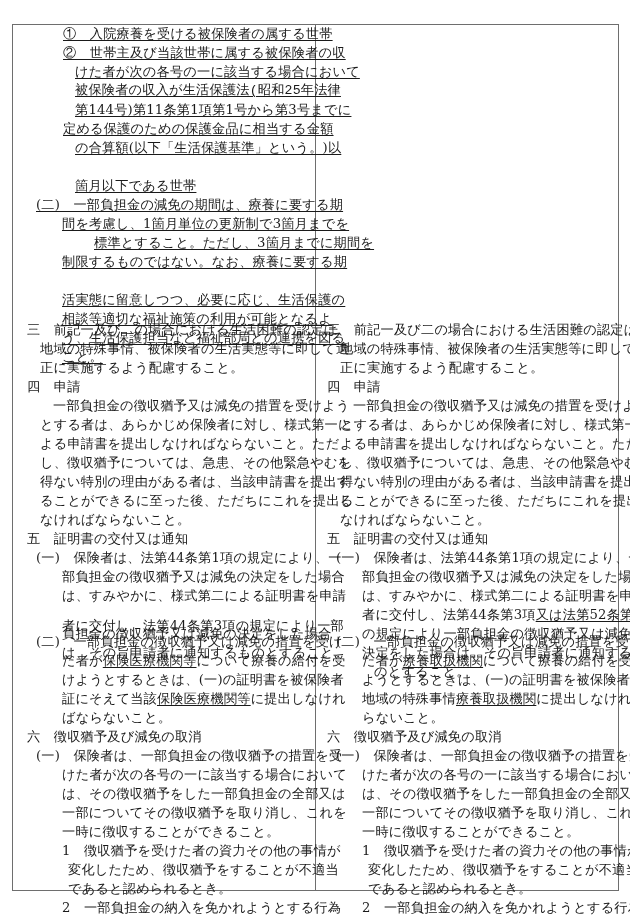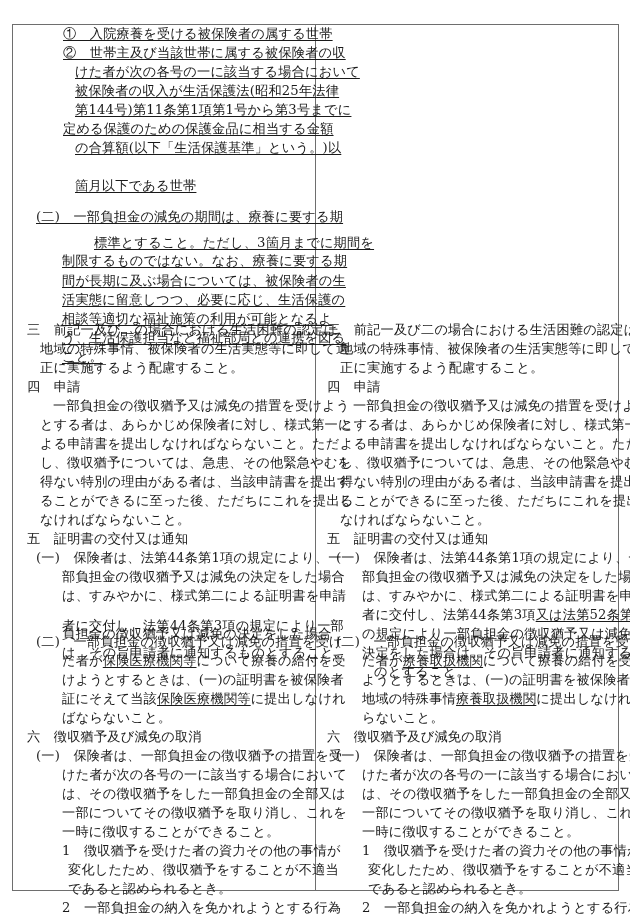--- a/index.html
+++ b/index.html
@@ -16,29 +16,29 @@
   </style>
 </head>
 <body>
 
 <div class="table"></div>
 <div class="divider"></div>
 <div class="col col-left">
     <div class="ln" style="left: 51px; top: 0px;"><span class="u">①　入院療養を受ける被保険者の属する世帯</span></div>
     <div class="ln" style="left: 51px; top: 19px;"><span class="u">②　世帯主及び当該世帯に属する被保険者の収</span></div>
     <div class="ln" style="left: 63px; top: 38px;"><span class="u">けた者が次の各号の一に該当する場合において</span></div>
-    <div class="ln" style="left: 63px; top: 57px;"><span class="u">被保険者の収入が生活保護法(昭和25年法律</span></div>
+    <div class="ln" style="left: 63px; top: 57px; font-family: Liberation Mono, monospace;"><span class="u">被保険者の収入が生活保護法(昭和25年法律</span></div>
     <div class="ln" style="left: 63px; top: 76px;"><span class="u">第144号)第11条第1項第1号から第3号までに</span></div>
     <div class="ln" style="left: 51px; top: 95px;"><span class="u">定める保護のための保護金品に相当する金額</span></div>
     <div class="ln" style="left: 63px; top: 114px;"><span class="u">の合算額(以下「生活保護基準」という。)以</span></div>
     <div class="ln" style="left: 63px; top: 152px;"><span class="u">箇月以下である世帯</span></div>
-    <div class="ln" style="left: 24px; top: 171px; margin-top: 12px;"><span class="u">(二)　一部負担金の減免の期間は、療養に要する期</span></div>
+    <div class="ln" style="left: 24px; top: 171px;"><span class="u">(二)　一部負担金の減免の期間は、療養に要する期</span></div>
+    <div class="ln" style="left: 50px; top: 190px;"><span class="u">間を考慮し、1箇月単位の更新制で3箇月までを</span></div>
     <div class="ln" style="left: 50px; top: 209px; margin-left: 32px;"><span class="u">標準とすること。ただし、3箇月までに期間を</span></div>
-    <div class="ln" style="left: 50px; top: 228px; font-family: Liberation Mono, monospace;"><span class="u">制限するものではない。なお、療養に要する期</span></div>
-    <div class="ln" style="left: 50px; top: 247px;"><span class="u">間が長期に及ぶ場合については、被保険者の生</span></div>
+    <div class="ln" style="left: 50px; top: 228px;"><span class="u">制限するものではない。なお、療養に要する期</span></div>
     <div class="ln" style="left: 50px; top: 285px;"><span class="u">相談等適切な福祉施策の利用が可能となるよ</span></div>
     <div class="ln" style="left: 50px; top: 266px;"><span class="u">活実態に留意しつつ、必要に応じ、生活保護の</span></div>
     <div class="ln" style="left: 50px; top: 304px;"><span class="u">う、生活保護担当など福祉部局との連携を図る</span></div>
     <div class="ln" style="left: 50px; top: 323px;"><span class="u">こと。</span></div>
     <div class="ln" style="left: 15px; top: 296px;"><span>三　前記一及び二の場合における生活困難の認定は、</span></div>
     <div class="ln" style="left: 28px; top: 315px;"><span>地域の特殊事情、被保険者の生活実態等に即して適</span></div>
     <div class="ln" style="left: 28px; top: 334px;"><span>正に実施するよう配慮すること。</span></div>
     <div class="ln" style="left: 15px; top: 353px;"><span>四　申請</span></div>
     <div class="ln" style="left: 41px; top: 372px;"><span>一部負担金の徴収猶予又は減免の措置を受けよう</span></div>
     <div class="ln" style="left: 28px; top: 391px;"><span>とする者は、あらかじめ保険者に対し、様式第一に</span></div>

